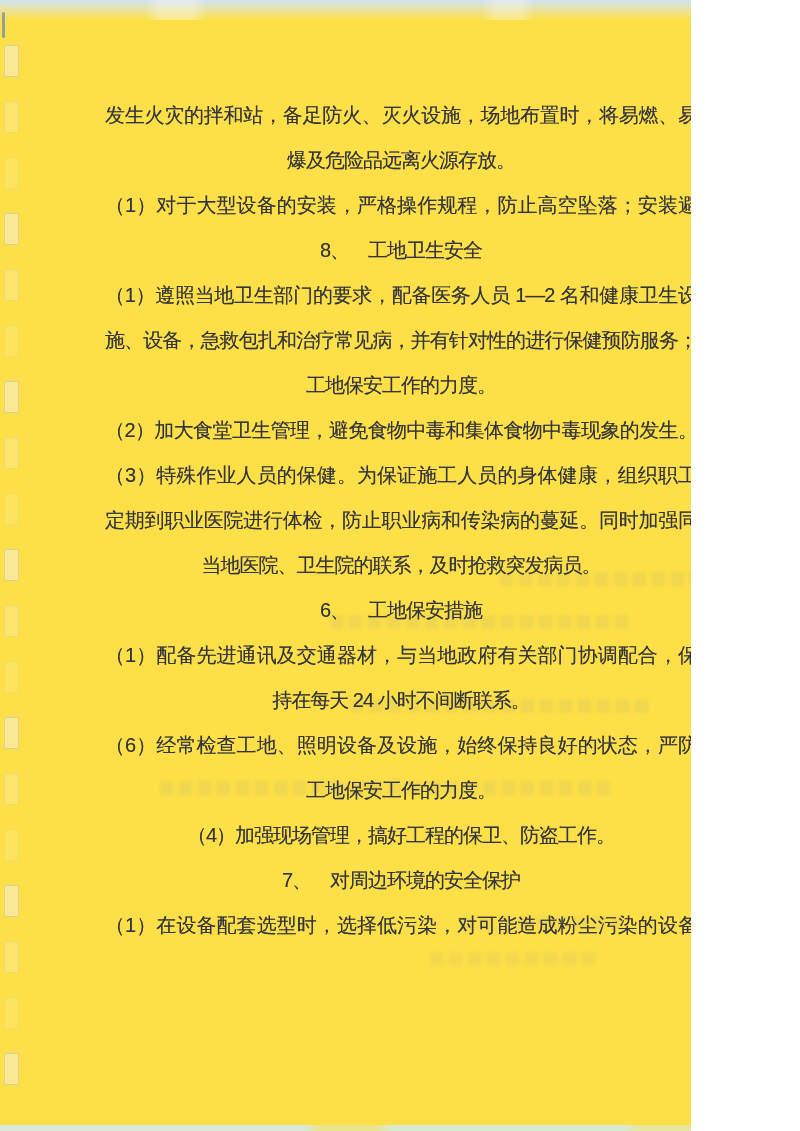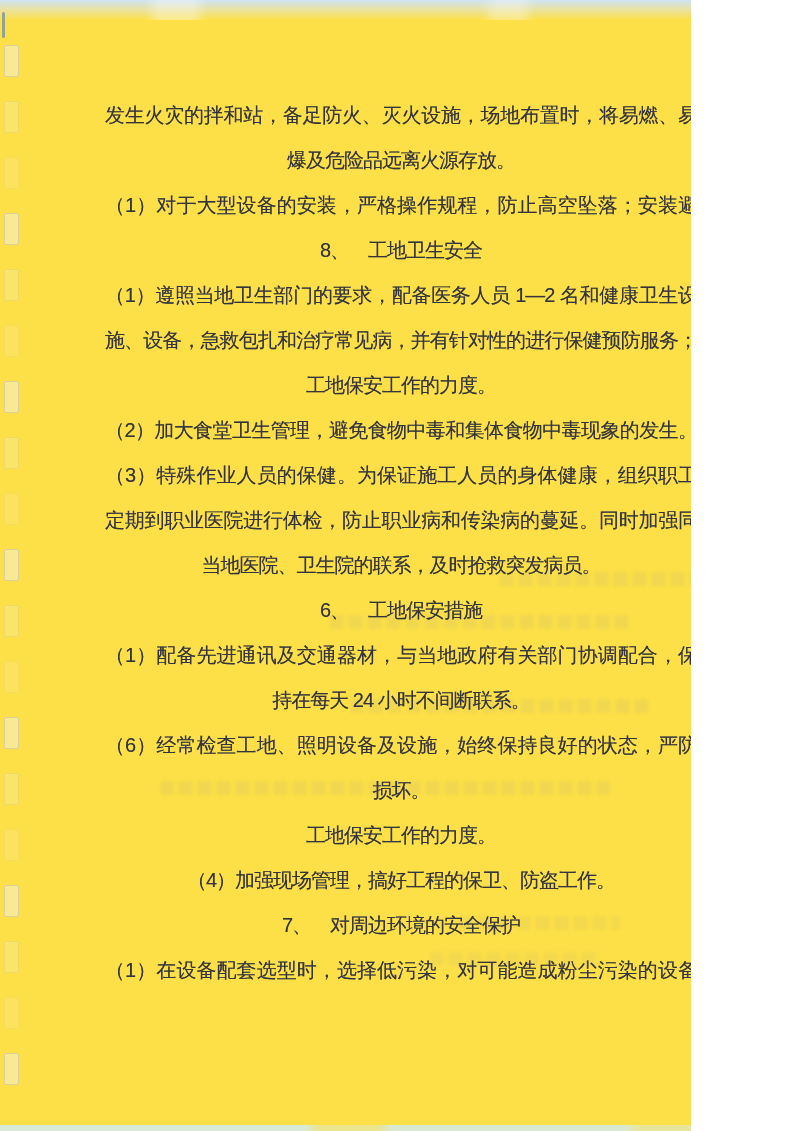--- a/index.html
+++ b/index.html
@@ -125,19 +125,18 @@
       <div class="line body fill">施、设备，急救包扎和治疗常见病，并有针对性的进行保健预防服务；</div>
       <div class="line body">工地保安工作的力度。</div>
       <div class="line body fill">（2）加大食堂卫生管理，避免食物中毒和集体食物中毒现象的发生。</div>
       <div class="line body fill">（3）特殊作业人员的保健。为保证施工人员的身体健康，组织职工</div>
       <div class="line body fill">定期到职业医院进行体检，防止职业病和传染病的蔓延。同时加强同</div>
       <div class="line body">当地医院、卫生院的联系，及时抢救突发病员。</div>
       <div class="line heading">6、　工地保安措施</div>
       <div class="line body fill">（1）配备先进通讯及交通器材，与当地政府有关部门协调配合，保</div>
       <div class="line body">持在每天 24 小时不间断联系。</div>
       <div class="line body fill">（6）经常检查工地、照明设备及设施，始终保持良好的状态，严防</div>
-      <div class="line body">损坏。</div>
       <div class="line body">工地保安工作的力度。</div>
       <div class="line body">（4）加强现场管理，搞好工程的保卫、防盗工作。</div>
       <div class="line heading">7、　对周边环境的安全保护</div>
       <div class="line body fill">（1）在设备配套选型时，选择低污染，对可能造成粉尘污染的设备</div>
     </div>
 </div>
 
 </body></html>

